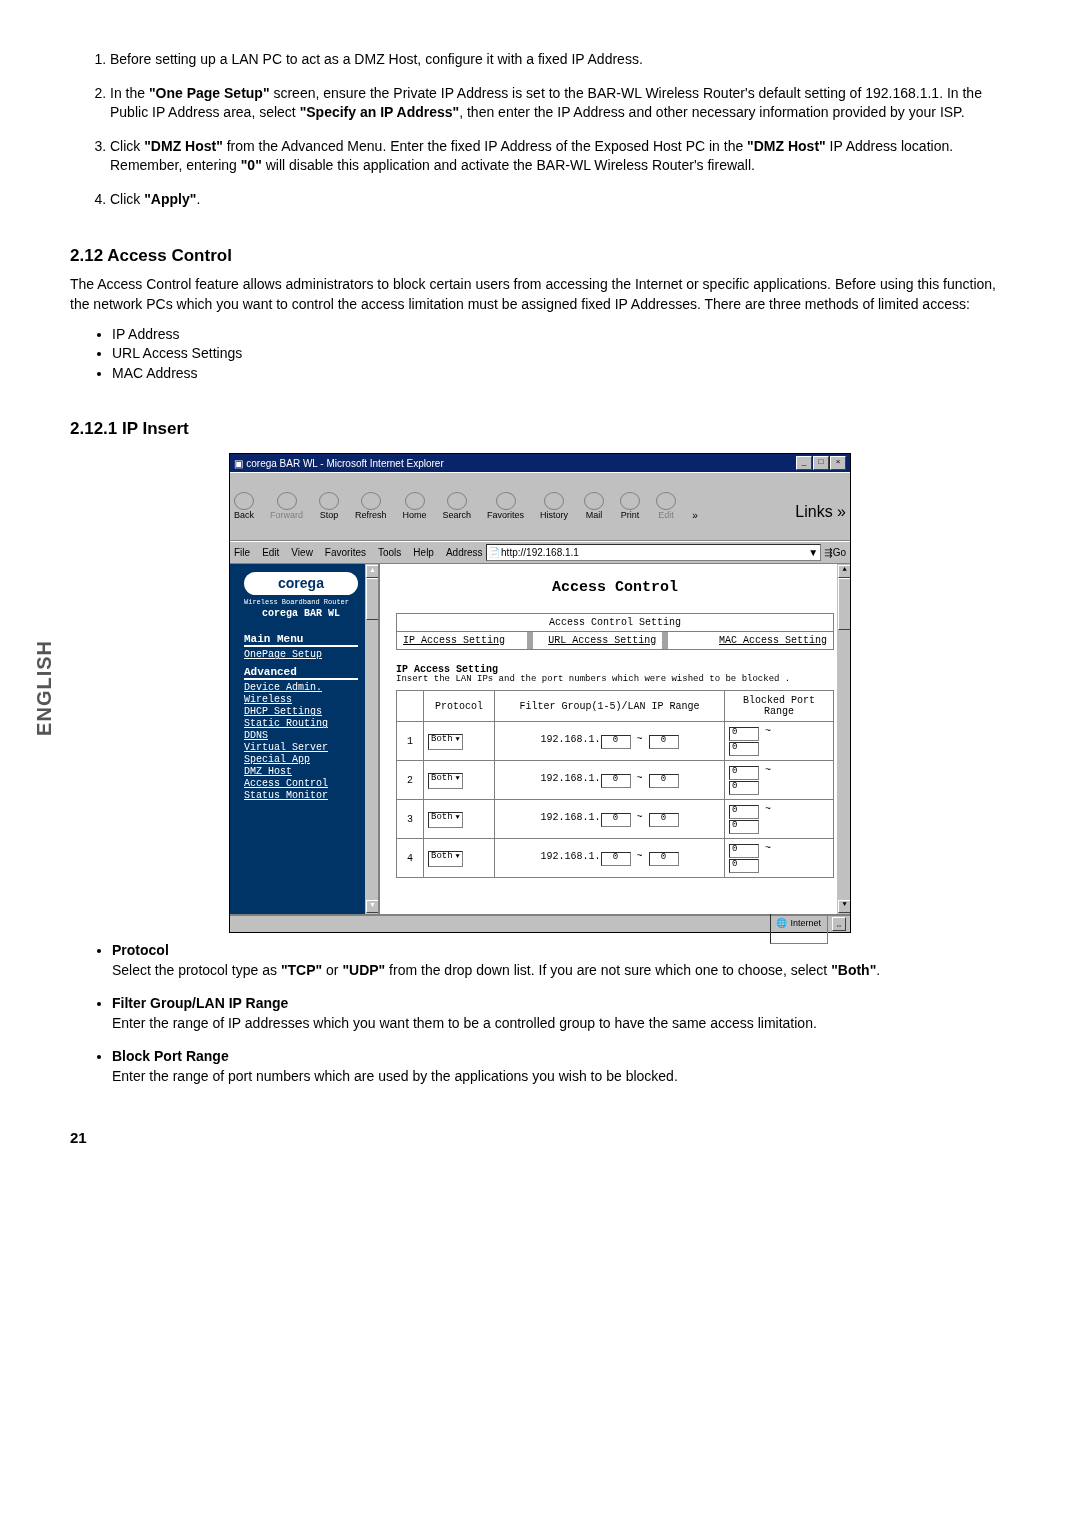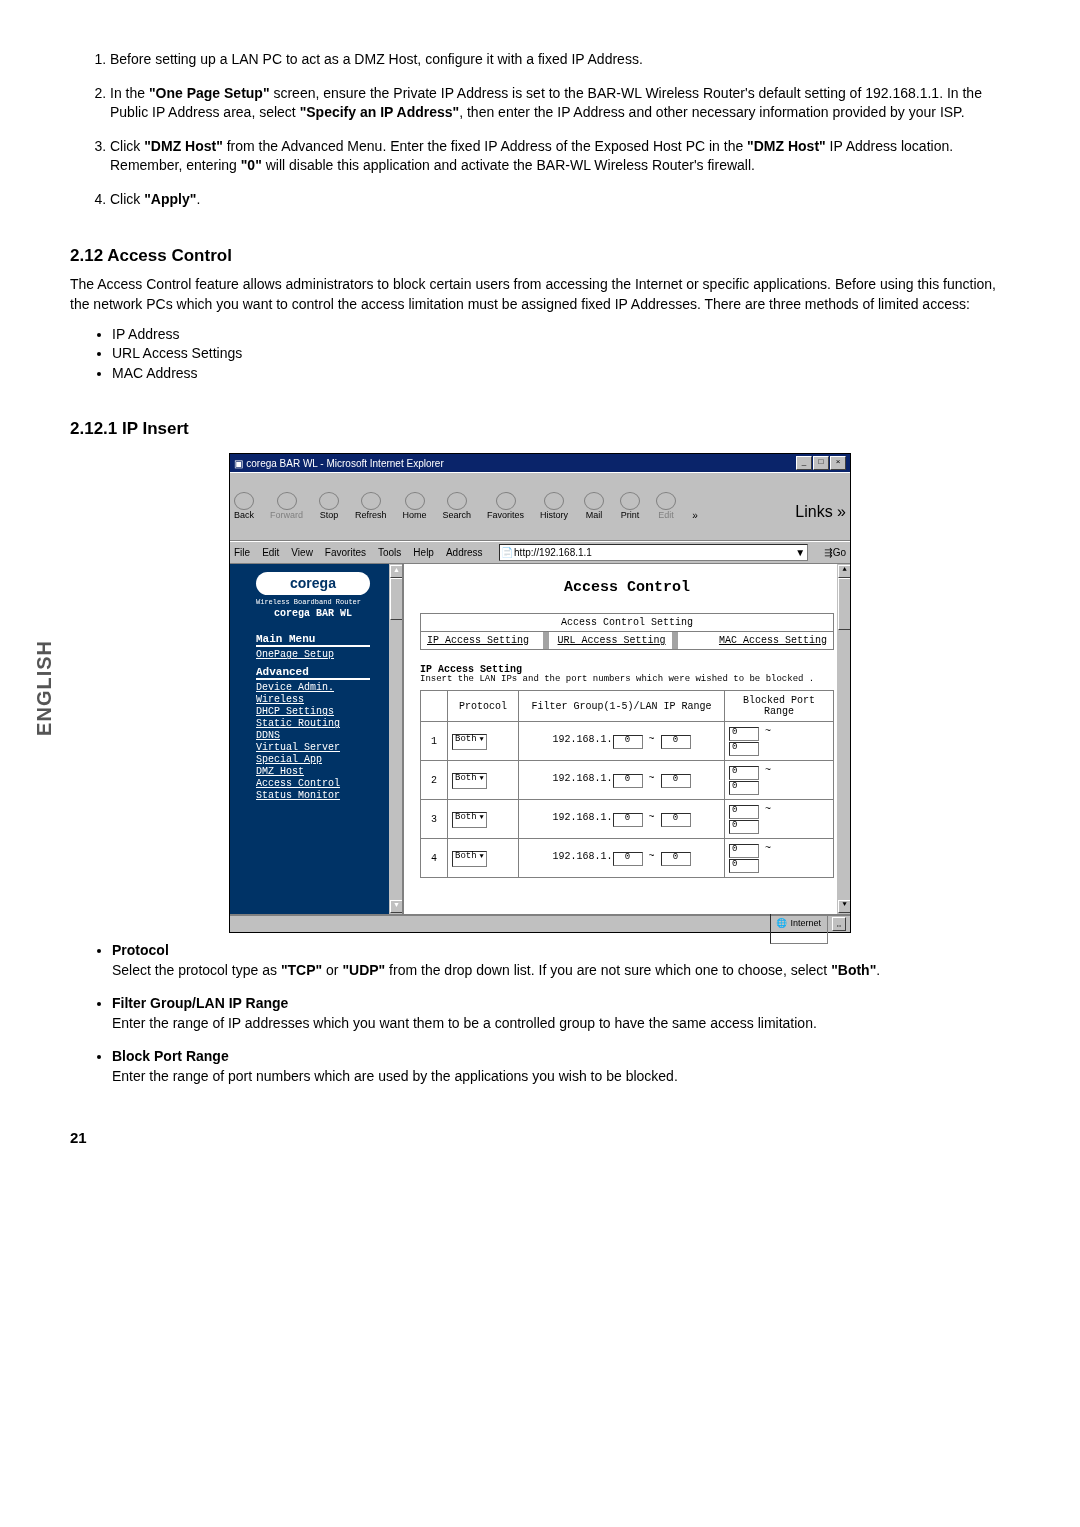--- a/index.html
+++ b/index.html
@@ -59,25 +59,25 @@
     height:14px;
   }
   .win .titlebar .ttl { flex:1; font-size:10px;}
   .win .titlebar .ctrls { display:flex; gap:1px;}
   .winbtn { width:14px; height:12px; background:#c0c0c0; border:1px solid #fff; border-right-color:#404040; border-bottom-color:#404040; font-size:8px; text-align:center; line-height:10px; color:#000;}
   .win .toolbar { background:#c0c0c0; border-top:1px solid #fff; border-bottom:1px solid #808080; padding:19px 4px; display:flex; gap:16px; align-items:flex-end; color:#000;}
   .win .toolbar .titem { display:flex; flex-direction:column; align-items:center; font-size:9px; gap:1px;}
   .tb-icon { width:18px; height:16px; border-radius:50%; background:#c0c0c0; border:1px solid #808080;}
   .tdisabled { color:#808080; }
   .win .menubar { background:#c0c0c0; border-top:1px solid #fff; border-bottom:1px solid #808080; padding:2px 4px; display:flex; gap:12px; font-size:10px; align-items:center;}
-  .addr-box { flex:1; display:flex; align-items:center; gap:16px; }
+  .addr-box { flex:1; display:flex; align-items:center; gap:3px; }
   .addr-input { flex:1; background:#fff; border:1px inset #808080; padding:1px 2px; height:13px; display:flex; align-items:center; font-size:10px;}
   .gobtn { font-size:10px;}
   .win .content { display:flex; height:350px; background:#fff;}
-  .sidebar { width:140px; background:#003366; color:#fff; border-right:2px solid #808080; padding:4px 16px; overflow:hidden; position:relative;}
+  .sidebar { width:140px; background:#003366; color:#fff; border-right:2px solid #808080; padding:4px 4px; overflow:hidden; position:relative;}
   .sb-scroll { position:absolute; right:0; top:0; bottom:0; width:13px; background:#c0c0c0;}
   .sb-scroll .thumb {width:11px; margin:14px 1px 0 1px; height:40px; background:#c0c0c0; border:1px solid #fff; border-right-color:#404040; border-bottom-color:#404040;}
   .sb-scroll .arr {width:11px; height:11px; margin:1px; background:#c0c0c0; border:1px solid #fff; border-right-color:#404040; border-bottom-color:#404040; position:absolute; font-size:7px; text-align:center;}
   .sidebar-inner { padding: 4px 16px 4px 10px; font-family: "Courier New", monospace; font-size:10px;}
   .logo { background:#fff; color:#003366; border-radius:20px; padding:4px 8px; font-weight:bold; font-size:14px; text-align:center; margin-bottom:4px; font-family:Arial;}
   .sb-sub { font-size:7px; text-align:left; margin:4px 0 1px 0;}
   .sb-prod { font-size:10px; font-weight:bold; text-align:center; margin-bottom:14px;}
   .sb-head { font-size:11px; border-bottom:2px solid #fff; margin:6px 0 2px 0; font-weight:bold;}
   .sb-link { text-decoration:underline; display:block; margin:1px 0; padding-left:0px;}
   .main-pane { flex:1; background:#fff; color:#000; position:relative; padding:10px 16px; font-family:"Courier New", monospace; font-size:11px; overflow:hidden;}

